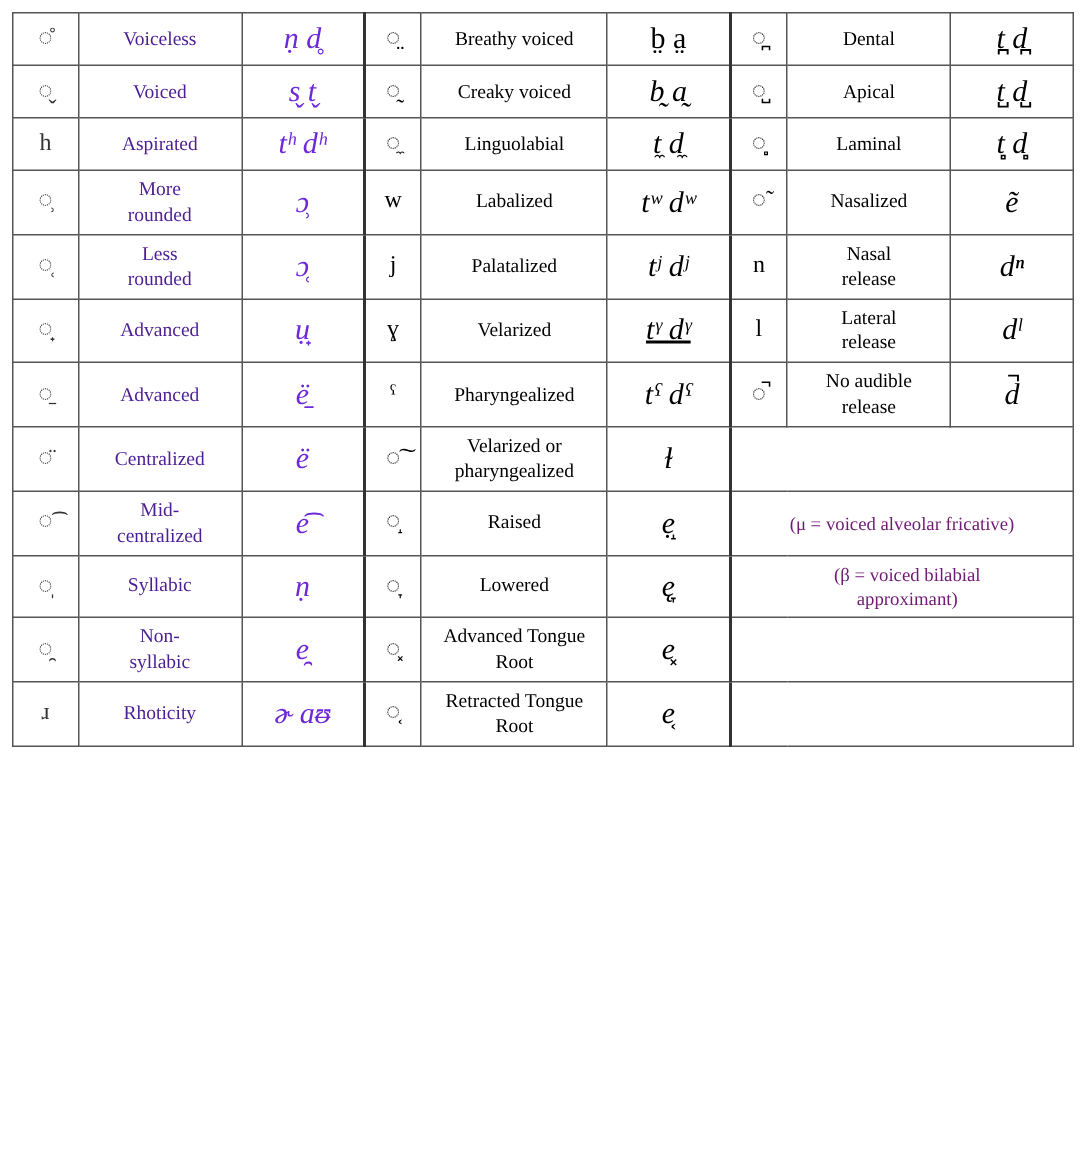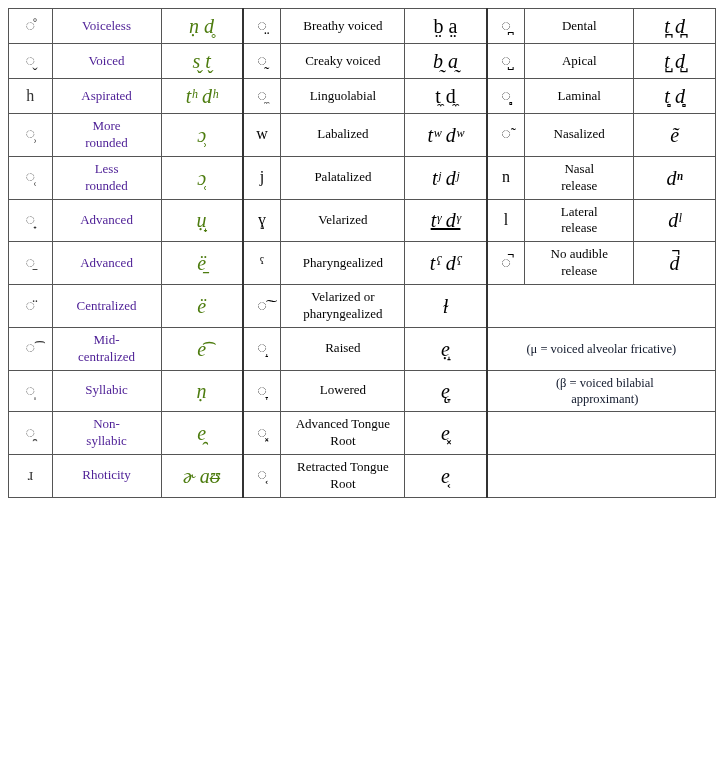--- a/index.html
+++ b/index.html
@@ -31,21 +31,21 @@
     .cell-label {
       width: 80px;
       text-align: center;
       font-size: 13px;
       color: #4c1d95;
     }
     .cell-symbol {
       width: 60px;
       text-align: center;
       font-size: 20px;
-      color: #4d7c0f;
+      color: #6d28d9;
       font-weight: normal;
     }
     .cell-icon-mid {
       width: 28px;
       text-align: center;
       font-size: 16px;
     }
     .cell-label-mid {
       width: 90px;
       text-align: center;
@@ -68,21 +68,21 @@
     }
     .cell-symbol-right {
       width: 60px;
       text-align: center;
       font-size: 20px;
     }
     .note-cell {
       font-size: 12.5px;
       text-align: center;
       font-style: normal;
-      color: #0f172a;
+      color: #701a75;
     }
   </style>
 </head>
 <body>
 
 <table>
   <tbody id="table-body">
       <tr>
         <td class="cell-icon">◌̊</td>
         <td class="cell-label">Voiceless</td>
@@ -104,21 +104,21 @@
         <td class="cell-icon-right" style="border-left: 2px solid rgb(51, 51, 51);">◌̺</td>
         <td class="cell-label-right">Apical</td>
         <td class="cell-symbol-right" style="font-style: italic;">t̺ d̺</td>
       </tr>
       <tr>
         <td class="cell-icon">h</td>
         <td class="cell-label">Aspirated</td>
         <td class="cell-symbol" style="font-style: italic;">tʰ dʰ</td>
         <td class="cell-icon-mid" style="border-left: 2px solid rgb(51, 51, 51);">◌̼</td>
         <td class="cell-label-mid">Linguolabial</td>
-        <td class="cell-symbol-mid" style="">t̼ d̼</td>
+        <td class="cell-symbol-mid" style="font-style: italic;">t̼ d̼</td>
         <td class="cell-icon-right" style="border-left: 2px solid rgb(51, 51, 51);">◌̻</td>
         <td class="cell-label-right">Laminal</td>
         <td class="cell-symbol-right" style="font-style: italic;">t̻ d̻</td>
       </tr>
       <tr>
         <td class="cell-icon">◌̹</td>
         <td class="cell-label">More<br>rounded</td>
         <td class="cell-symbol" style="font-style: italic;">ɔ̹</td>
         <td class="cell-icon-mid" style="border-left: 2px solid rgb(51, 51, 51);">w</td>
         <td class="cell-label-mid">Labalized</td>

